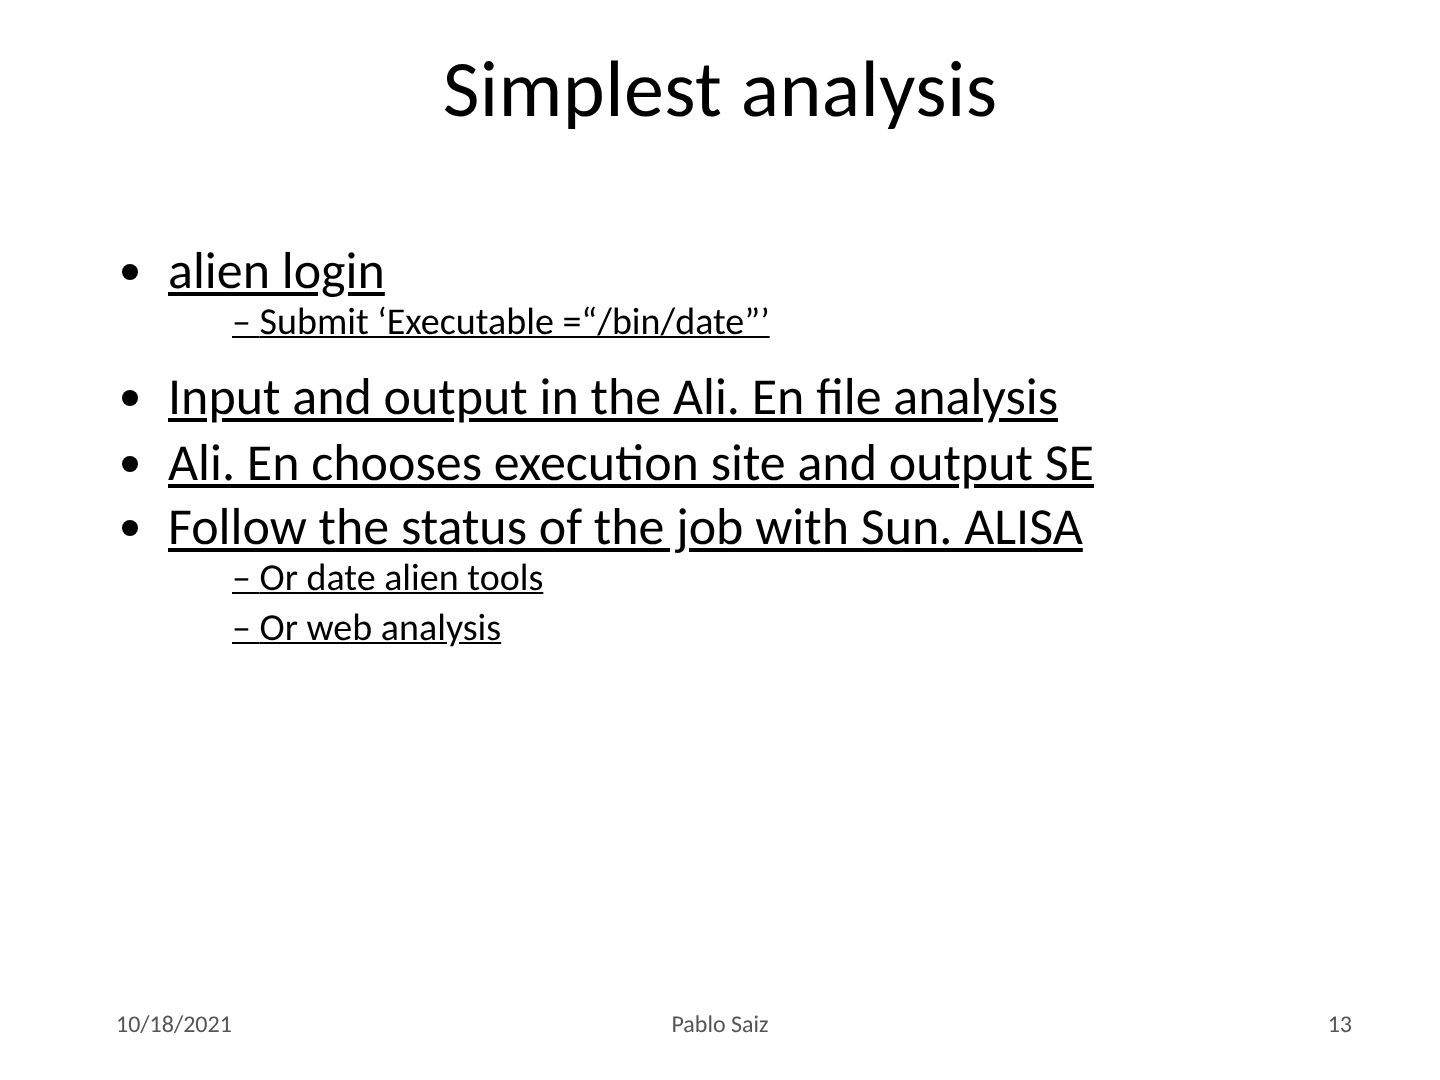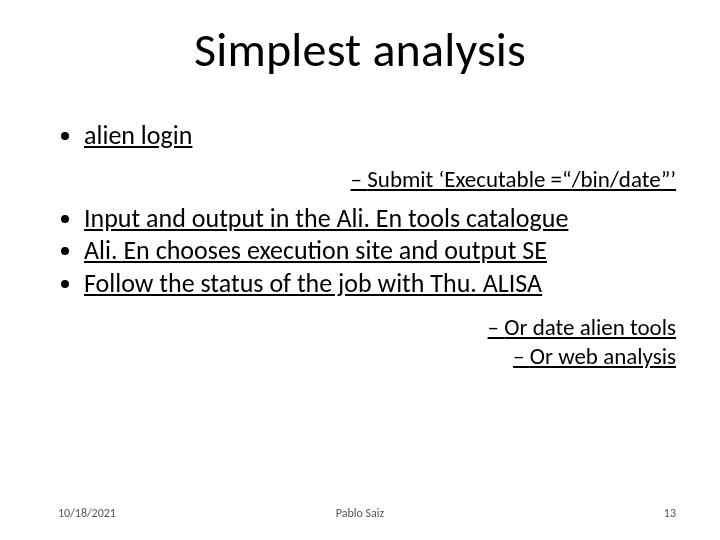--- a/index.html
+++ b/index.html
@@ -17,21 +17,21 @@
     width: 720px;
     height: 540px;
     box-sizing: border-box;
   }
   .title {
     position: absolute;
     top: 20px;
     left: 0;
     width: 720px;
     text-align: center;
-    font-size: 48px;
+    font-size: 40px;
     font-weight: 400;
     letter-spacing: 0.2px;
   }
   .content {
     position: absolute;
     top: 120px;
     left: 60px;
     right: 44px;
     font-size: 26px;
     line-height: 1.18;
@@ -40,24 +40,23 @@
   ul.level1 {
     list-style: disc;
     margin: 0;
     padding-left: 24px;
   }
   ul.level1 > li {
     margin-bottom: 2px;
   }
   ul.level2 {
     list-style: none;
-    margin: 15px 0 10px 0;
+    margin: 0 0 10px 0;
     padding-left: 32px;
-    font-size: 23px;
-    text-align: right;
+    font-size: 19px;
   }
   ul.level2 > li::before {
     content: "– ";
   }
   ul.level2 > li {
     margin-bottom: 2px;
   }
   .footer {
     position: absolute;
     bottom: 20px;
@@ -92,24 +91,24 @@
   <div class="title">Simplest analysis</div>
 
   <div class="content">
     <ul class="level1">
       <li>
         <span>alien  login</span>
         <ul class="level2">
           <li><span>Submit ‘Executable =“/bin/date”’</span></li>
         </ul>
       </li>
-      <li><span>Input and output in the Ali. En tools catalogue</span></li>
+      <li><span>Input and output in the Ali. En file analysis</span></li>
       <li><span>Ali. En chooses execution site and output SE</span></li>
       <li>
-        <span>Follow the status of the job with  Thu. ALISA</span>
+        <span>Follow the status of the job with  Sun. ALISA</span>
         <ul class="level2">
           <li><span>Or date alien tools</span></li>
           <li><span>Or web analysis</span></li>
         </ul>
       </li>
     </ul>
   </div>
 
   <div class="footer">
     <span class="date">10/18/2021</span>

